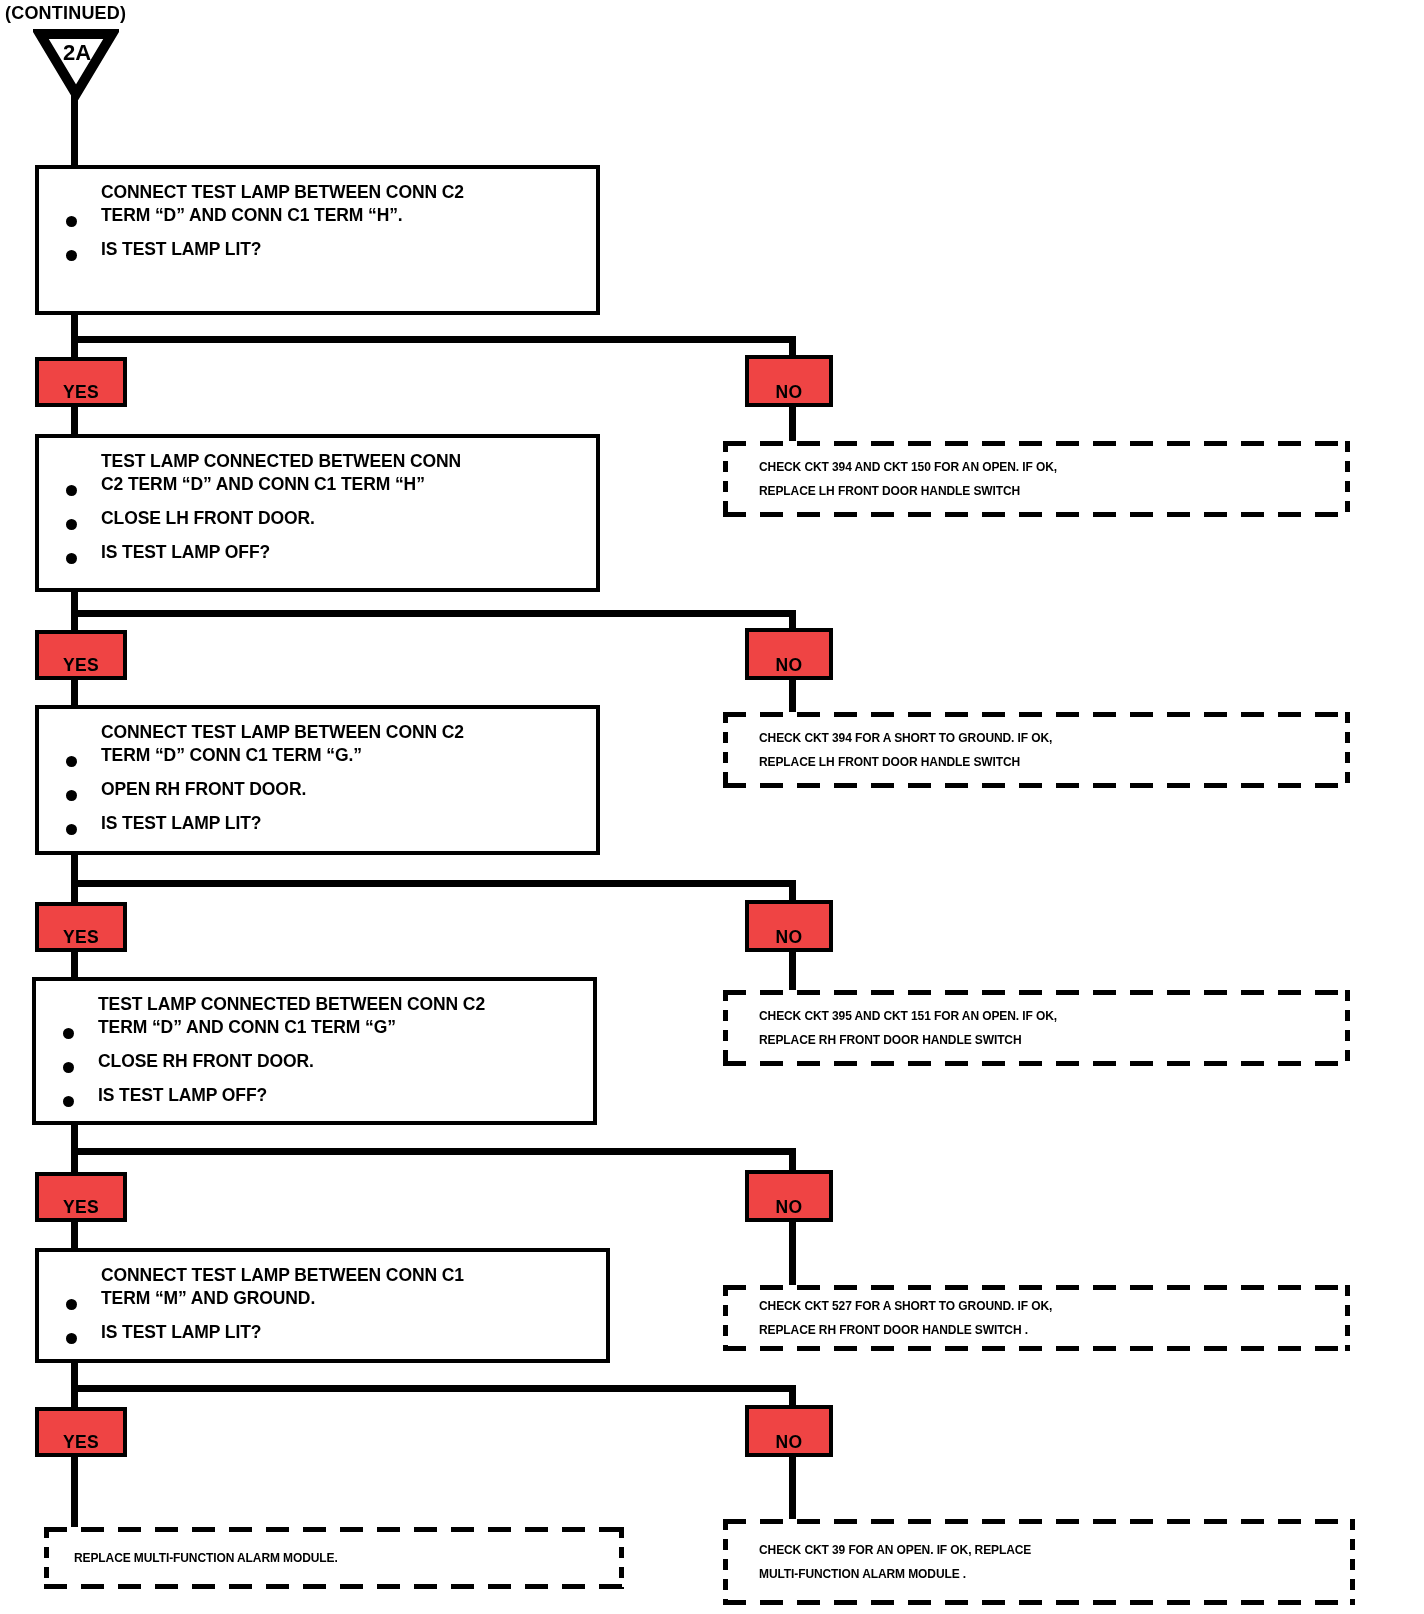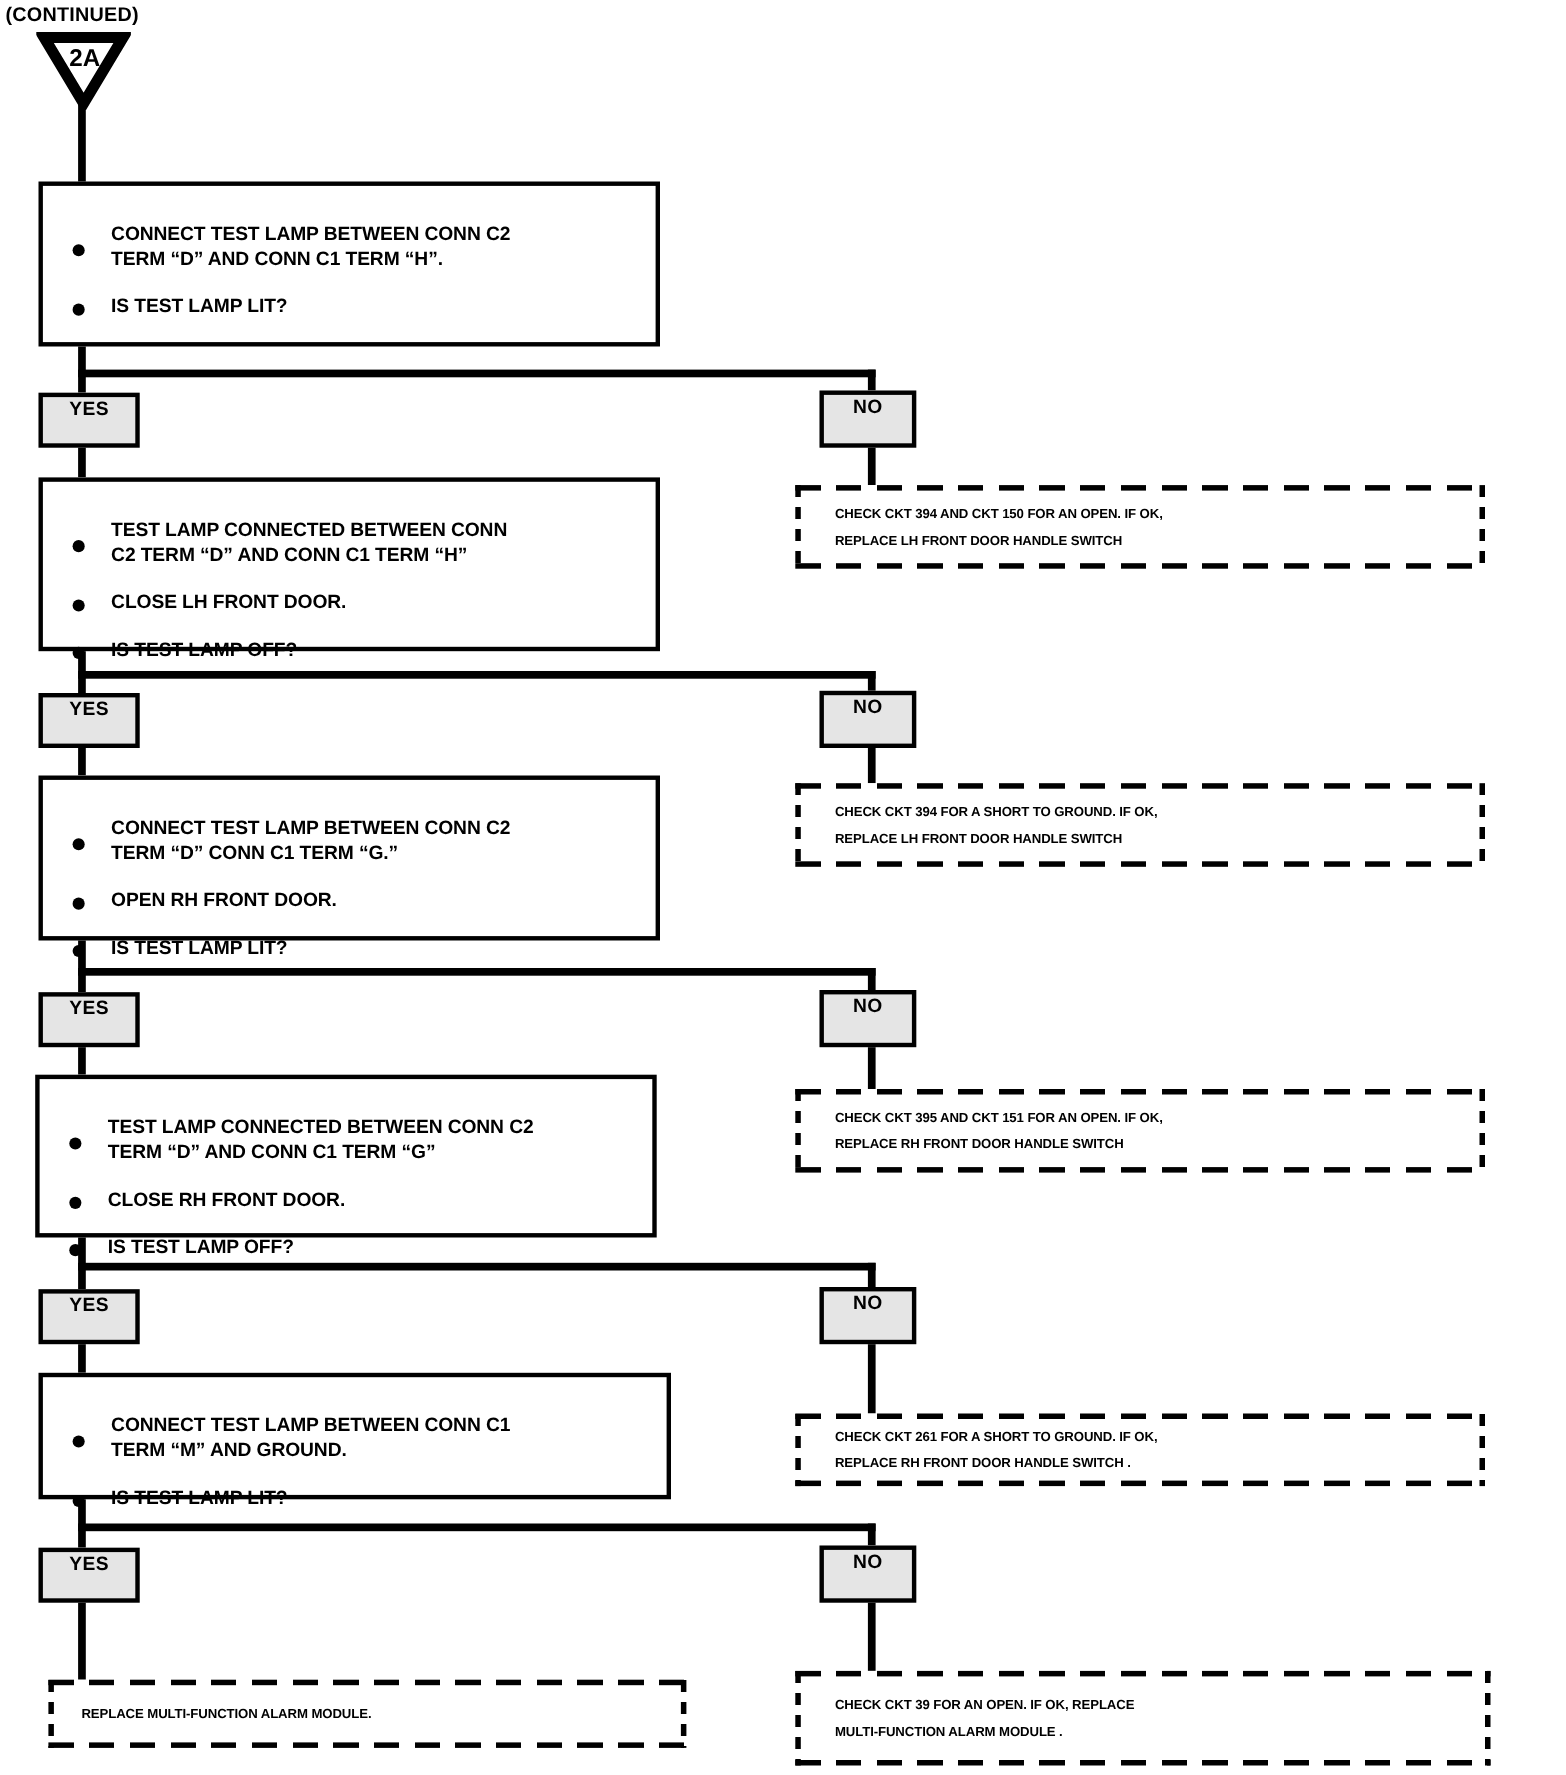--- a/index.html
+++ b/index.html
@@ -9,33 +9,33 @@
     overflow:hidden;
   }
   .abs{position:absolute;box-sizing:border-box;}
   .line{position:absolute;background:#000;}
   #continued{left:5px;top:3px;font-size:18px;letter-spacing:0.2px;}
   
   .qbox{
     position:absolute;box-sizing:border-box;background:#fff;
     border:4px solid #000;padding:12px 16px 8px 27px;
   }
-  .row{display:flex;align-items:center;margin-bottom:11px;margin-top:20px;}
+  .row{display:flex;align-items:flex-end;margin-bottom:11px;}
   .bullet{
     flex:0 0 auto;width:11px;height:11px;border-radius:50%;
     background:#000;margin-top:6px;
   }
   .btext{
     margin-left:24px;font-size:17.5px;line-height:23px;
     white-space:pre-line;letter-spacing:-0.1px;
   }
   
   .ybox,.nbox{
-    position:absolute;box-sizing:border-box;background:#e5e5e5;
-    border:4px solid #000;display:flex;align-items:flex-start;justify-content:center;
+    position:absolute;box-sizing:border-box;background:#ef4444;
+    border:4px solid #000;display:flex;align-items:flex-end;justify-content:center;
     font-size:17.5px;letter-spacing:0.3px;
   }
   
   .dashed{
     position:absolute;box-sizing:border-box;background-color:#fff;
     display:flex;align-items:center;
     background-image:
       repeating-linear-gradient(90deg,#000 0 23px,rgba(0,0,0,0) 23px 37px),
       repeating-linear-gradient(90deg,#000 0 23px,rgba(0,0,0,0) 23px 37px),
       repeating-linear-gradient(180deg,#000 0 11px,rgba(0,0,0,0) 11px 20px),
@@ -189,21 +189,21 @@
     <span>YES</span>
     </div>
   <div class="nbox" style="left:745px;top:1170px;width:88px;height:52px">
     <span>NO</span>
     </div>
 
   <div class="line" style="left:71px;top:1222px;width:7px;height:26px"></div>
   <div class="line" style="left:789px;top:1222px;width:7px;height:63px"></div>
 
   <div class="dashed" style="left:723px;top:1285px;width:627px;height:66px">
-    <div class="atext">CHECK CKT 261 FOR A SHORT TO GROUND. IF OK,
+    <div class="atext">CHECK CKT 527 FOR A SHORT TO GROUND. IF OK,
 REPLACE RH FRONT DOOR HANDLE SWITCH .</div>
   </div>
 
   <div class="qbox" style="left:35px;top:1248px;width:575px;height:115px">
     <div class="row">
         <span class="bullet"></span>
       <span class="btext">CONNECT TEST LAMP BETWEEN CONN C1
 TERM “M” AND GROUND.</span>
       </div>
     <div class="row">

